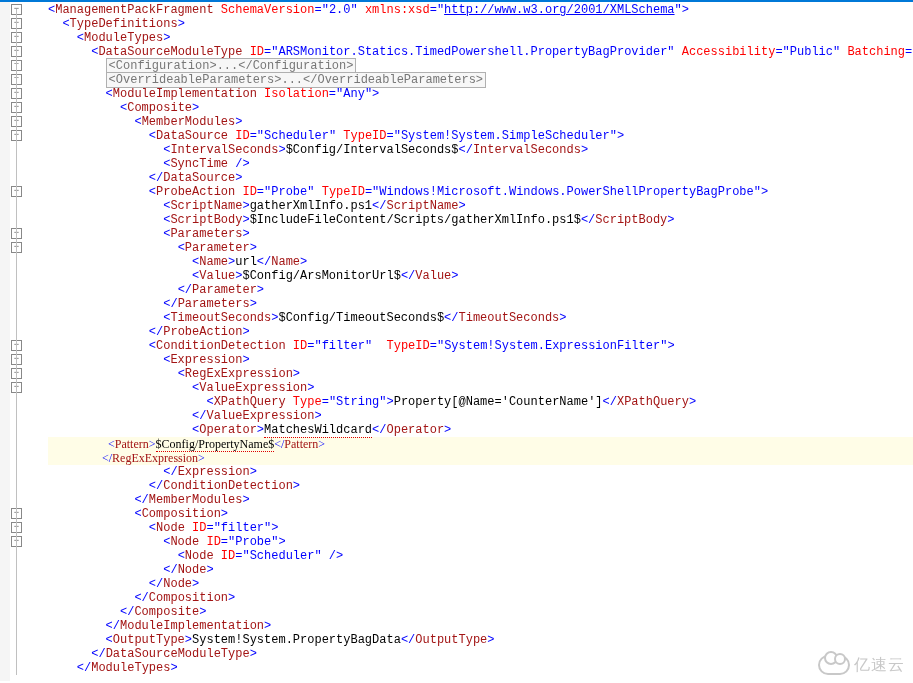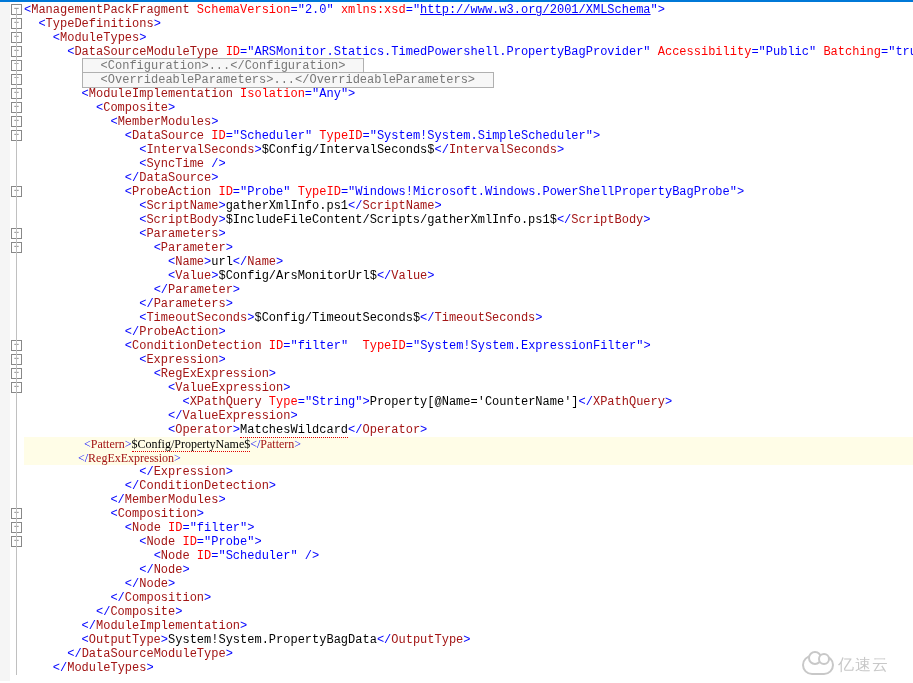--- a/index.html
+++ b/index.html
@@ -52,38 +52,38 @@
     left: 6px;
     width: 0;
     border-left: 1px solid #c0c0c0;
   }
   .code {
     position: absolute;
     left: 24px; right: 0; top: 0;
     padding-top: 1px;
     white-space: pre;
   }
-  .line { height: 14px; }
+  .line { height: 14px; margin-left: 24px; }
   .line.hl { background: #fffde7; font-family: Liberation Serif, serif; }
   .line.collapsed span.box {
     border: 1px solid #b0b0b0;
     background: #f7f7f7;
-    padding: 0 18px;
+    padding: 0 2px;
     color: #777;
   }
   .p   { color: #0000ff; } 
   .tag { color: #a31515; } 
   .an  { color: #ff0000; } 
   .av  { color: #0000ff; } 
   .lnk { color: #0000ff; text-decoration: underline; }
   .txt { color: #000; }
   .squiggle { border-bottom: 1px dotted #d00; text-align: right; }
   .watermark {
     position: absolute;
-    right: 24px;
+    right: 8px;
     bottom: 6px;
     font-family: Arial, sans-serif;
     font-size: 16px;
     color: #c8c8c8;
     letter-spacing: 1px;
     user-select: none;
     display: flex;
     align-items: center;
     gap: 4px;
     text-align: right;

